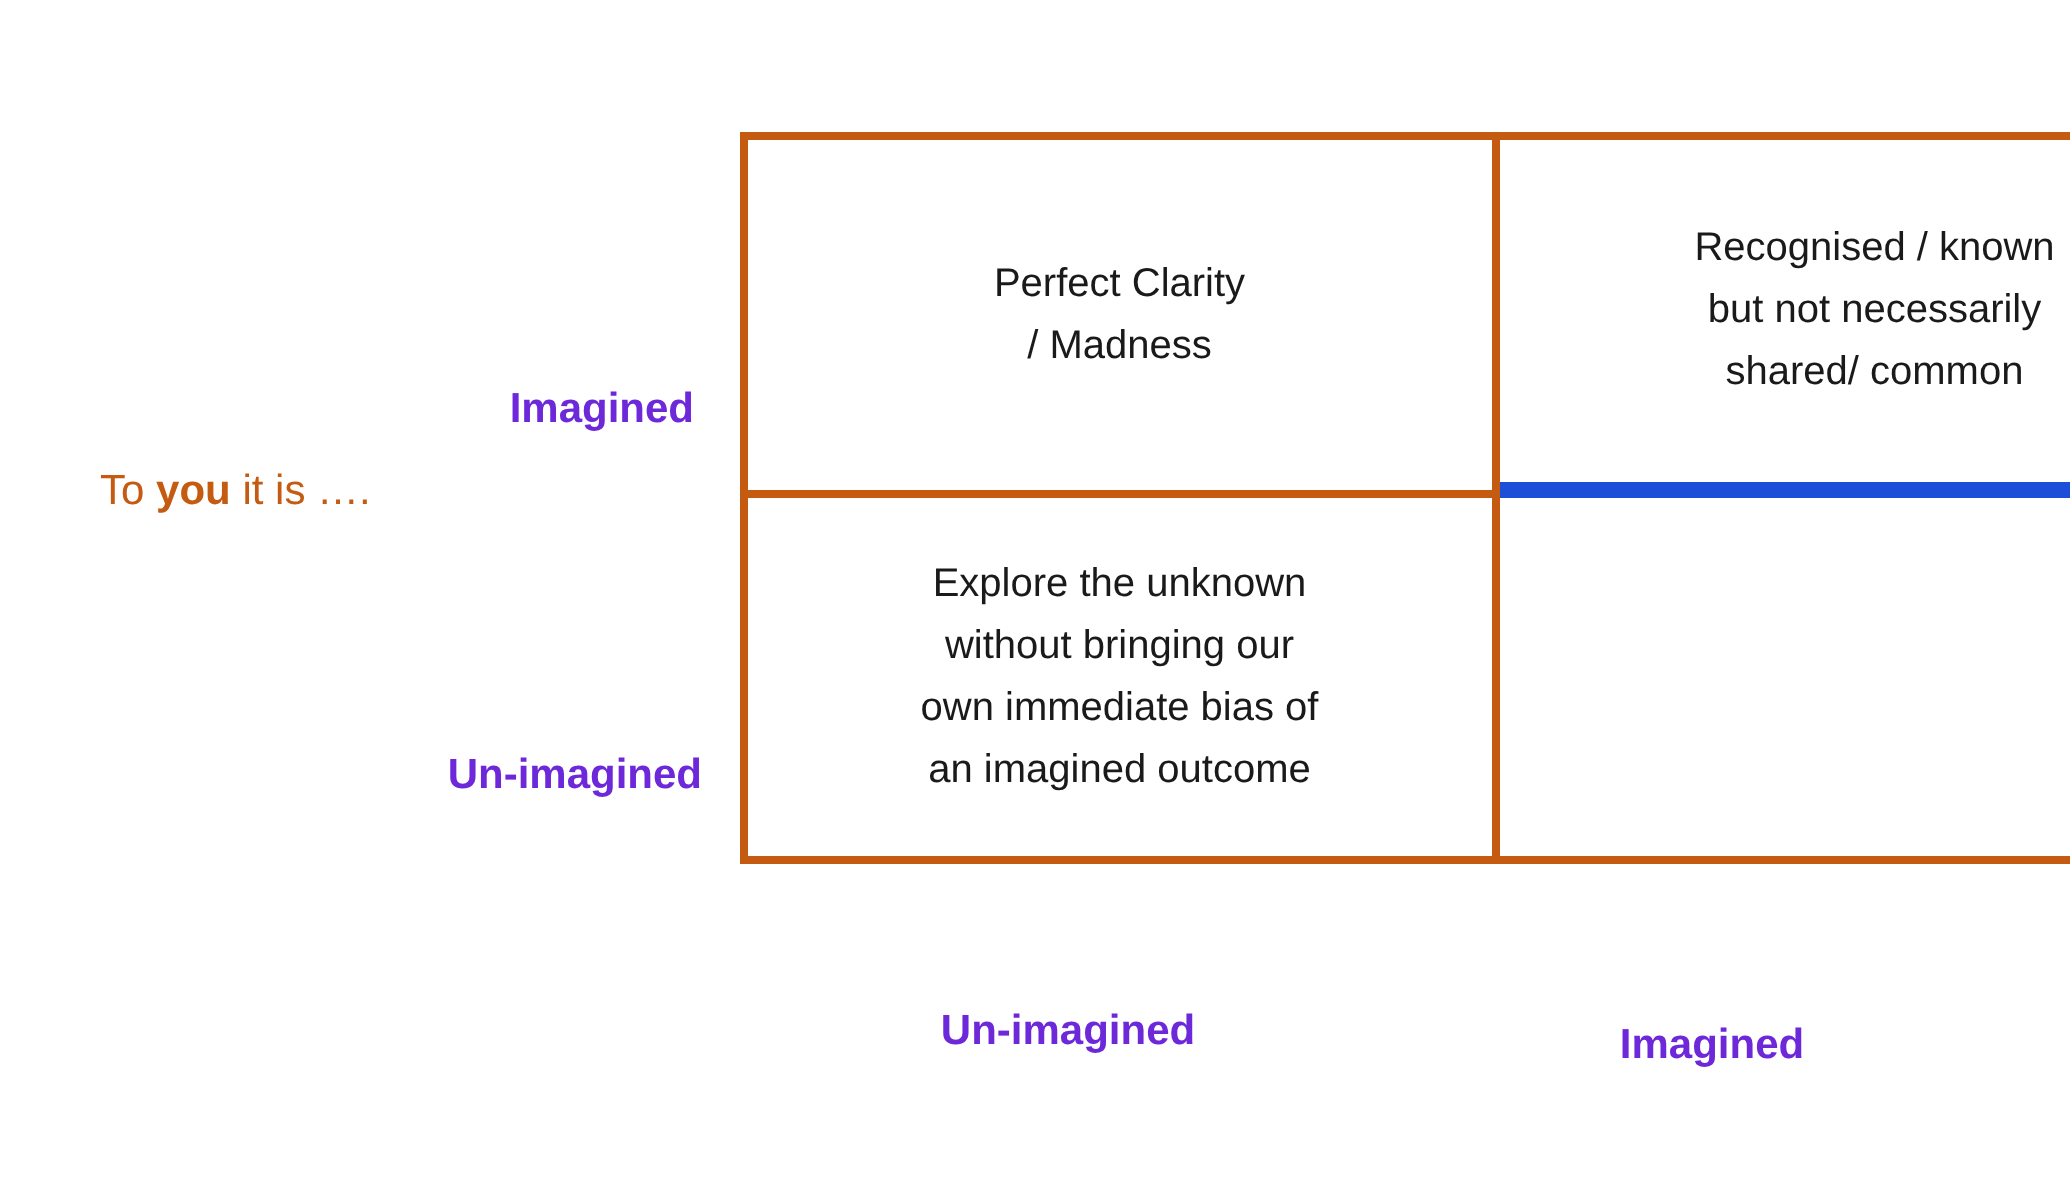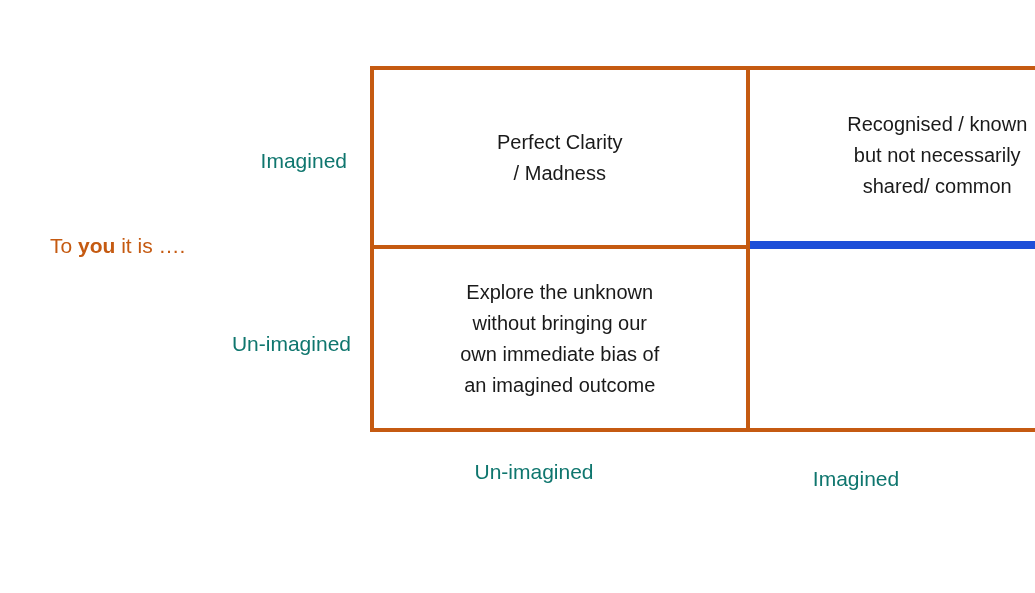--- a/index.html
+++ b/index.html
@@ -38,24 +38,25 @@
   }
   .cell.tl { border-right: 4px solid #c55a11; border-bottom: 4px solid #c55a11; }
   .cell.tr { border-bottom: 8px solid #1d4ed8; }
   .cell.bl { border-right: 4px solid #c55a11; }
   .cell-text { white-space: pre-line; }
 
   
   .axis-label {
     position: absolute;
     font-size: 21px;
-    font-weight: 400;
+    font-weight: 700;
     line-height: 24px;
-    color: #0f766e;
+    color: #6d28d9;
     white-space: nowrap;
+    margin-top: 44px;
   }
   .y-top   { top: 149px; right: 688px; }
   .y-bottom{ top: 332px; right: 684px; }
   .x-left  { top: 460px; left: 534px; transform: translateX(-50%); }
   .x-right { top: 467px; left: 856px; transform: translateX(-50%); }
 
   
   .caption {
     position: absolute;
     font-size: 21px;

